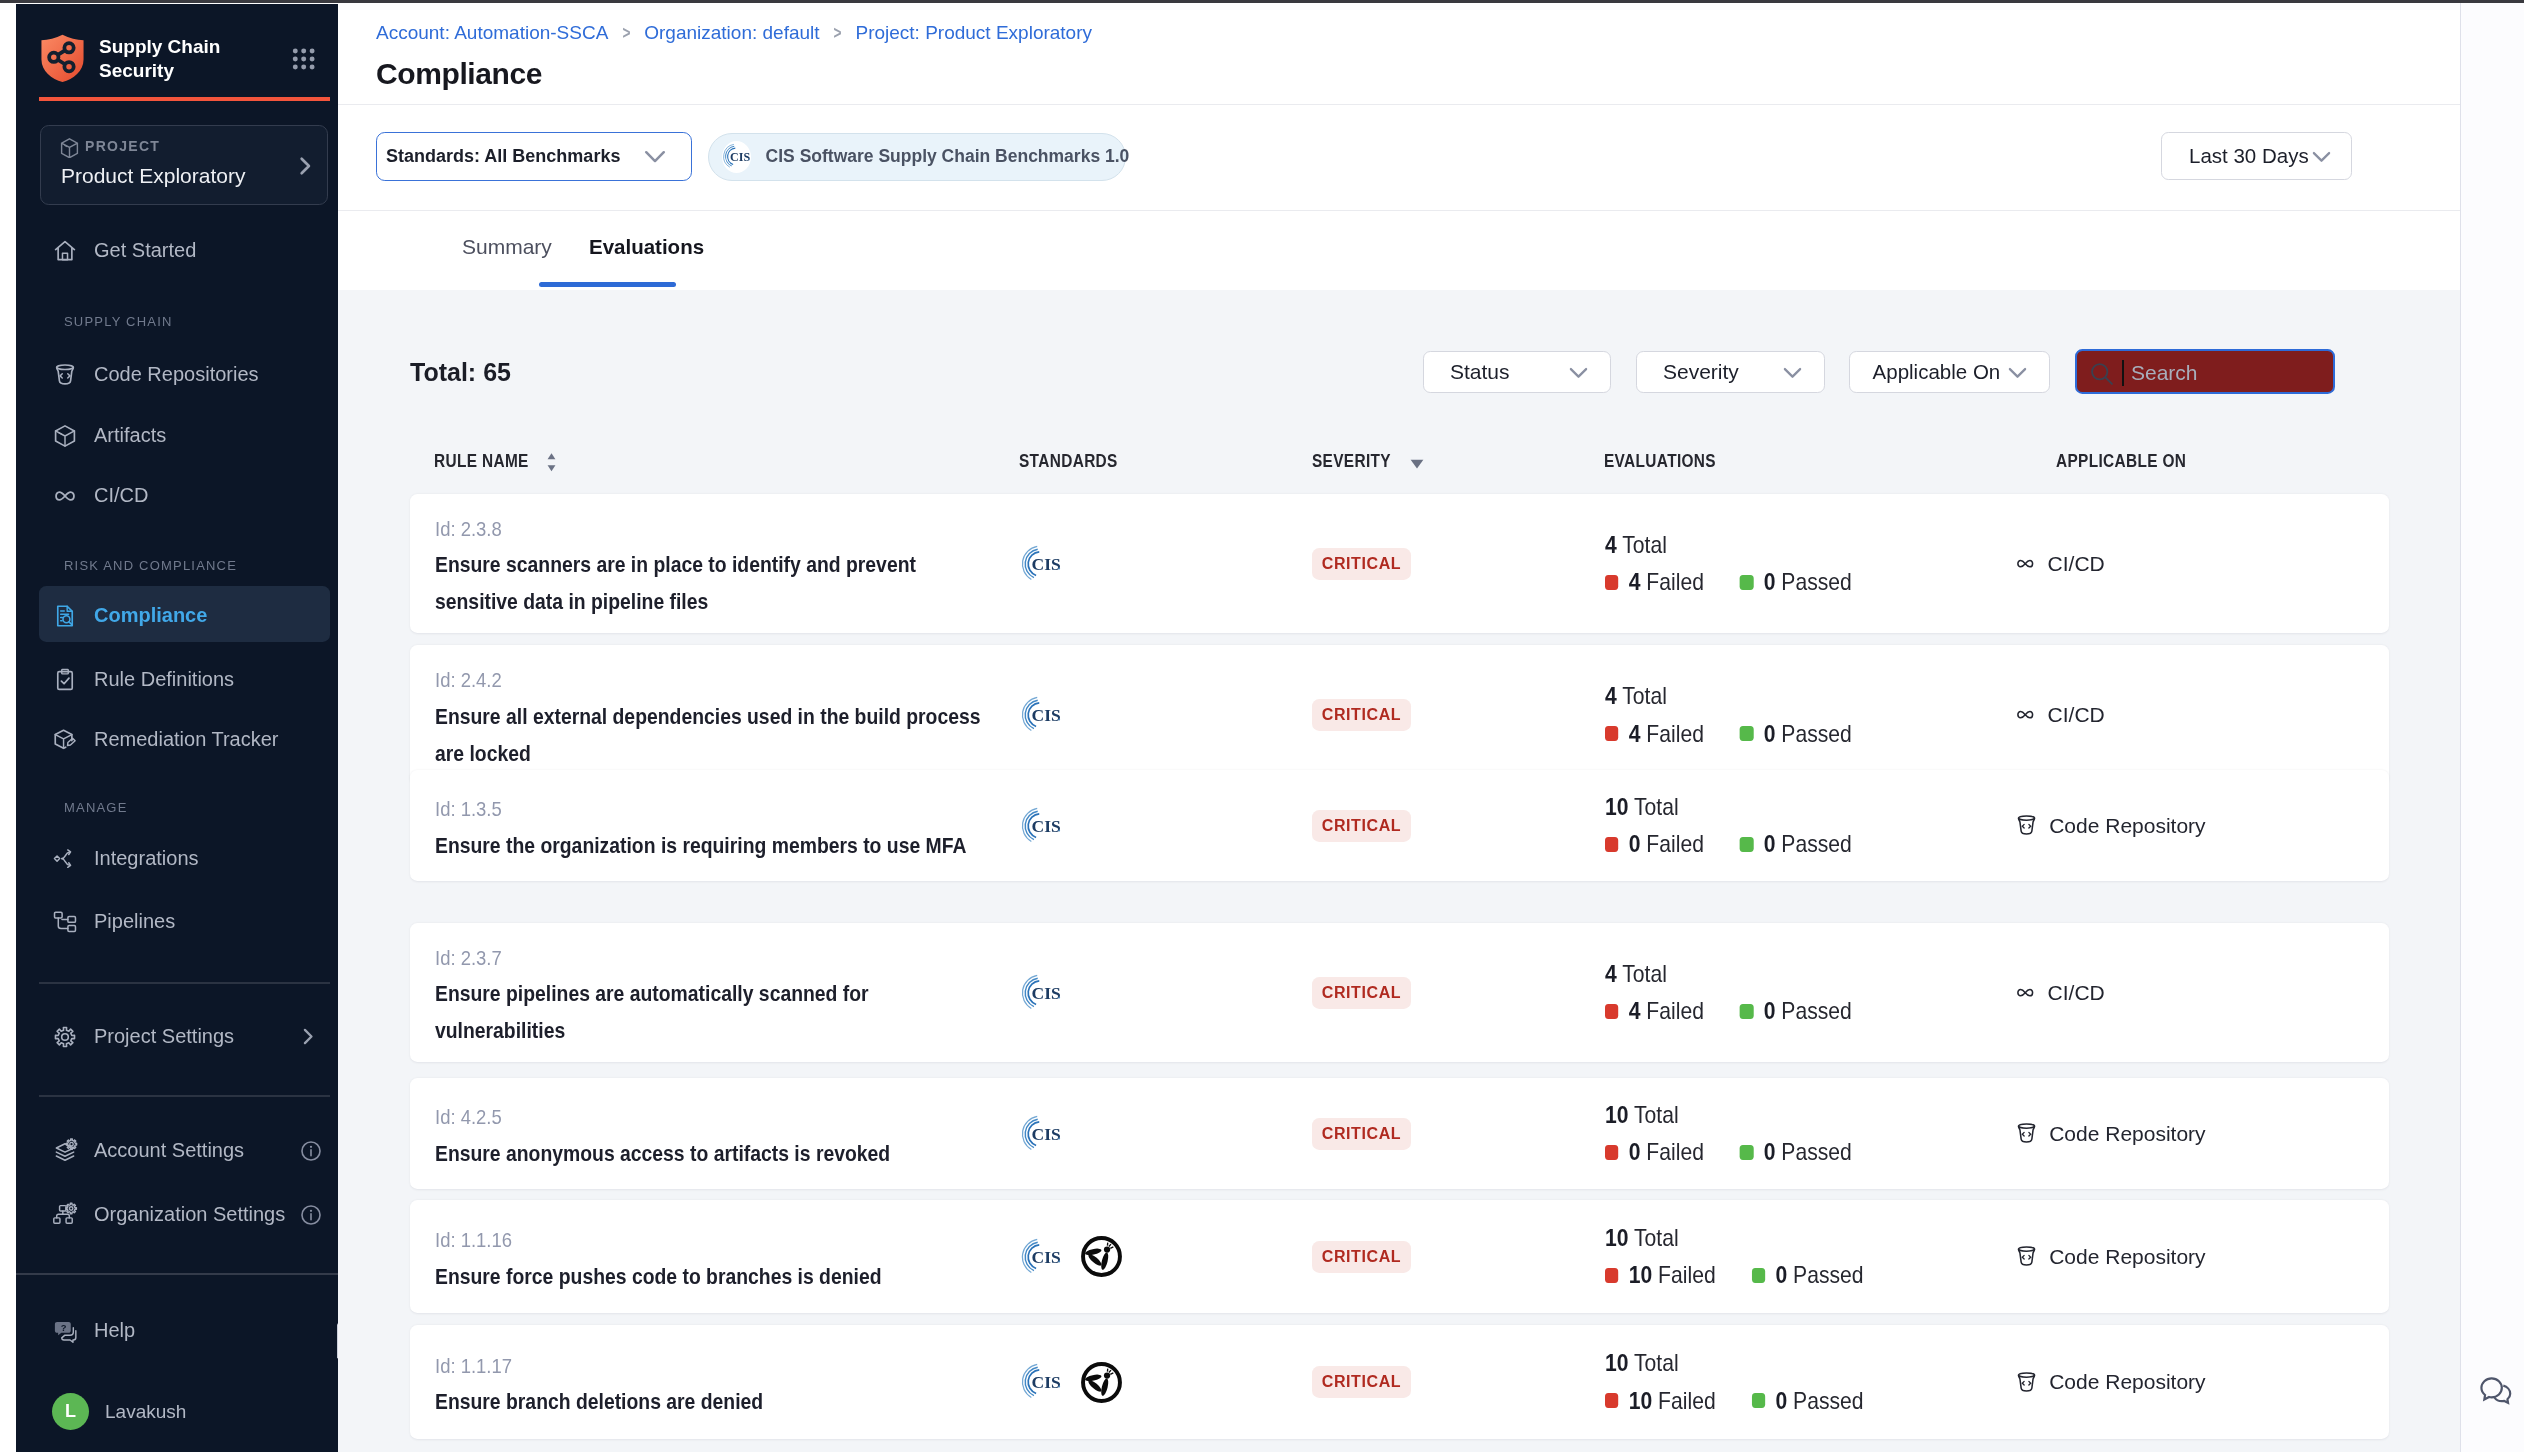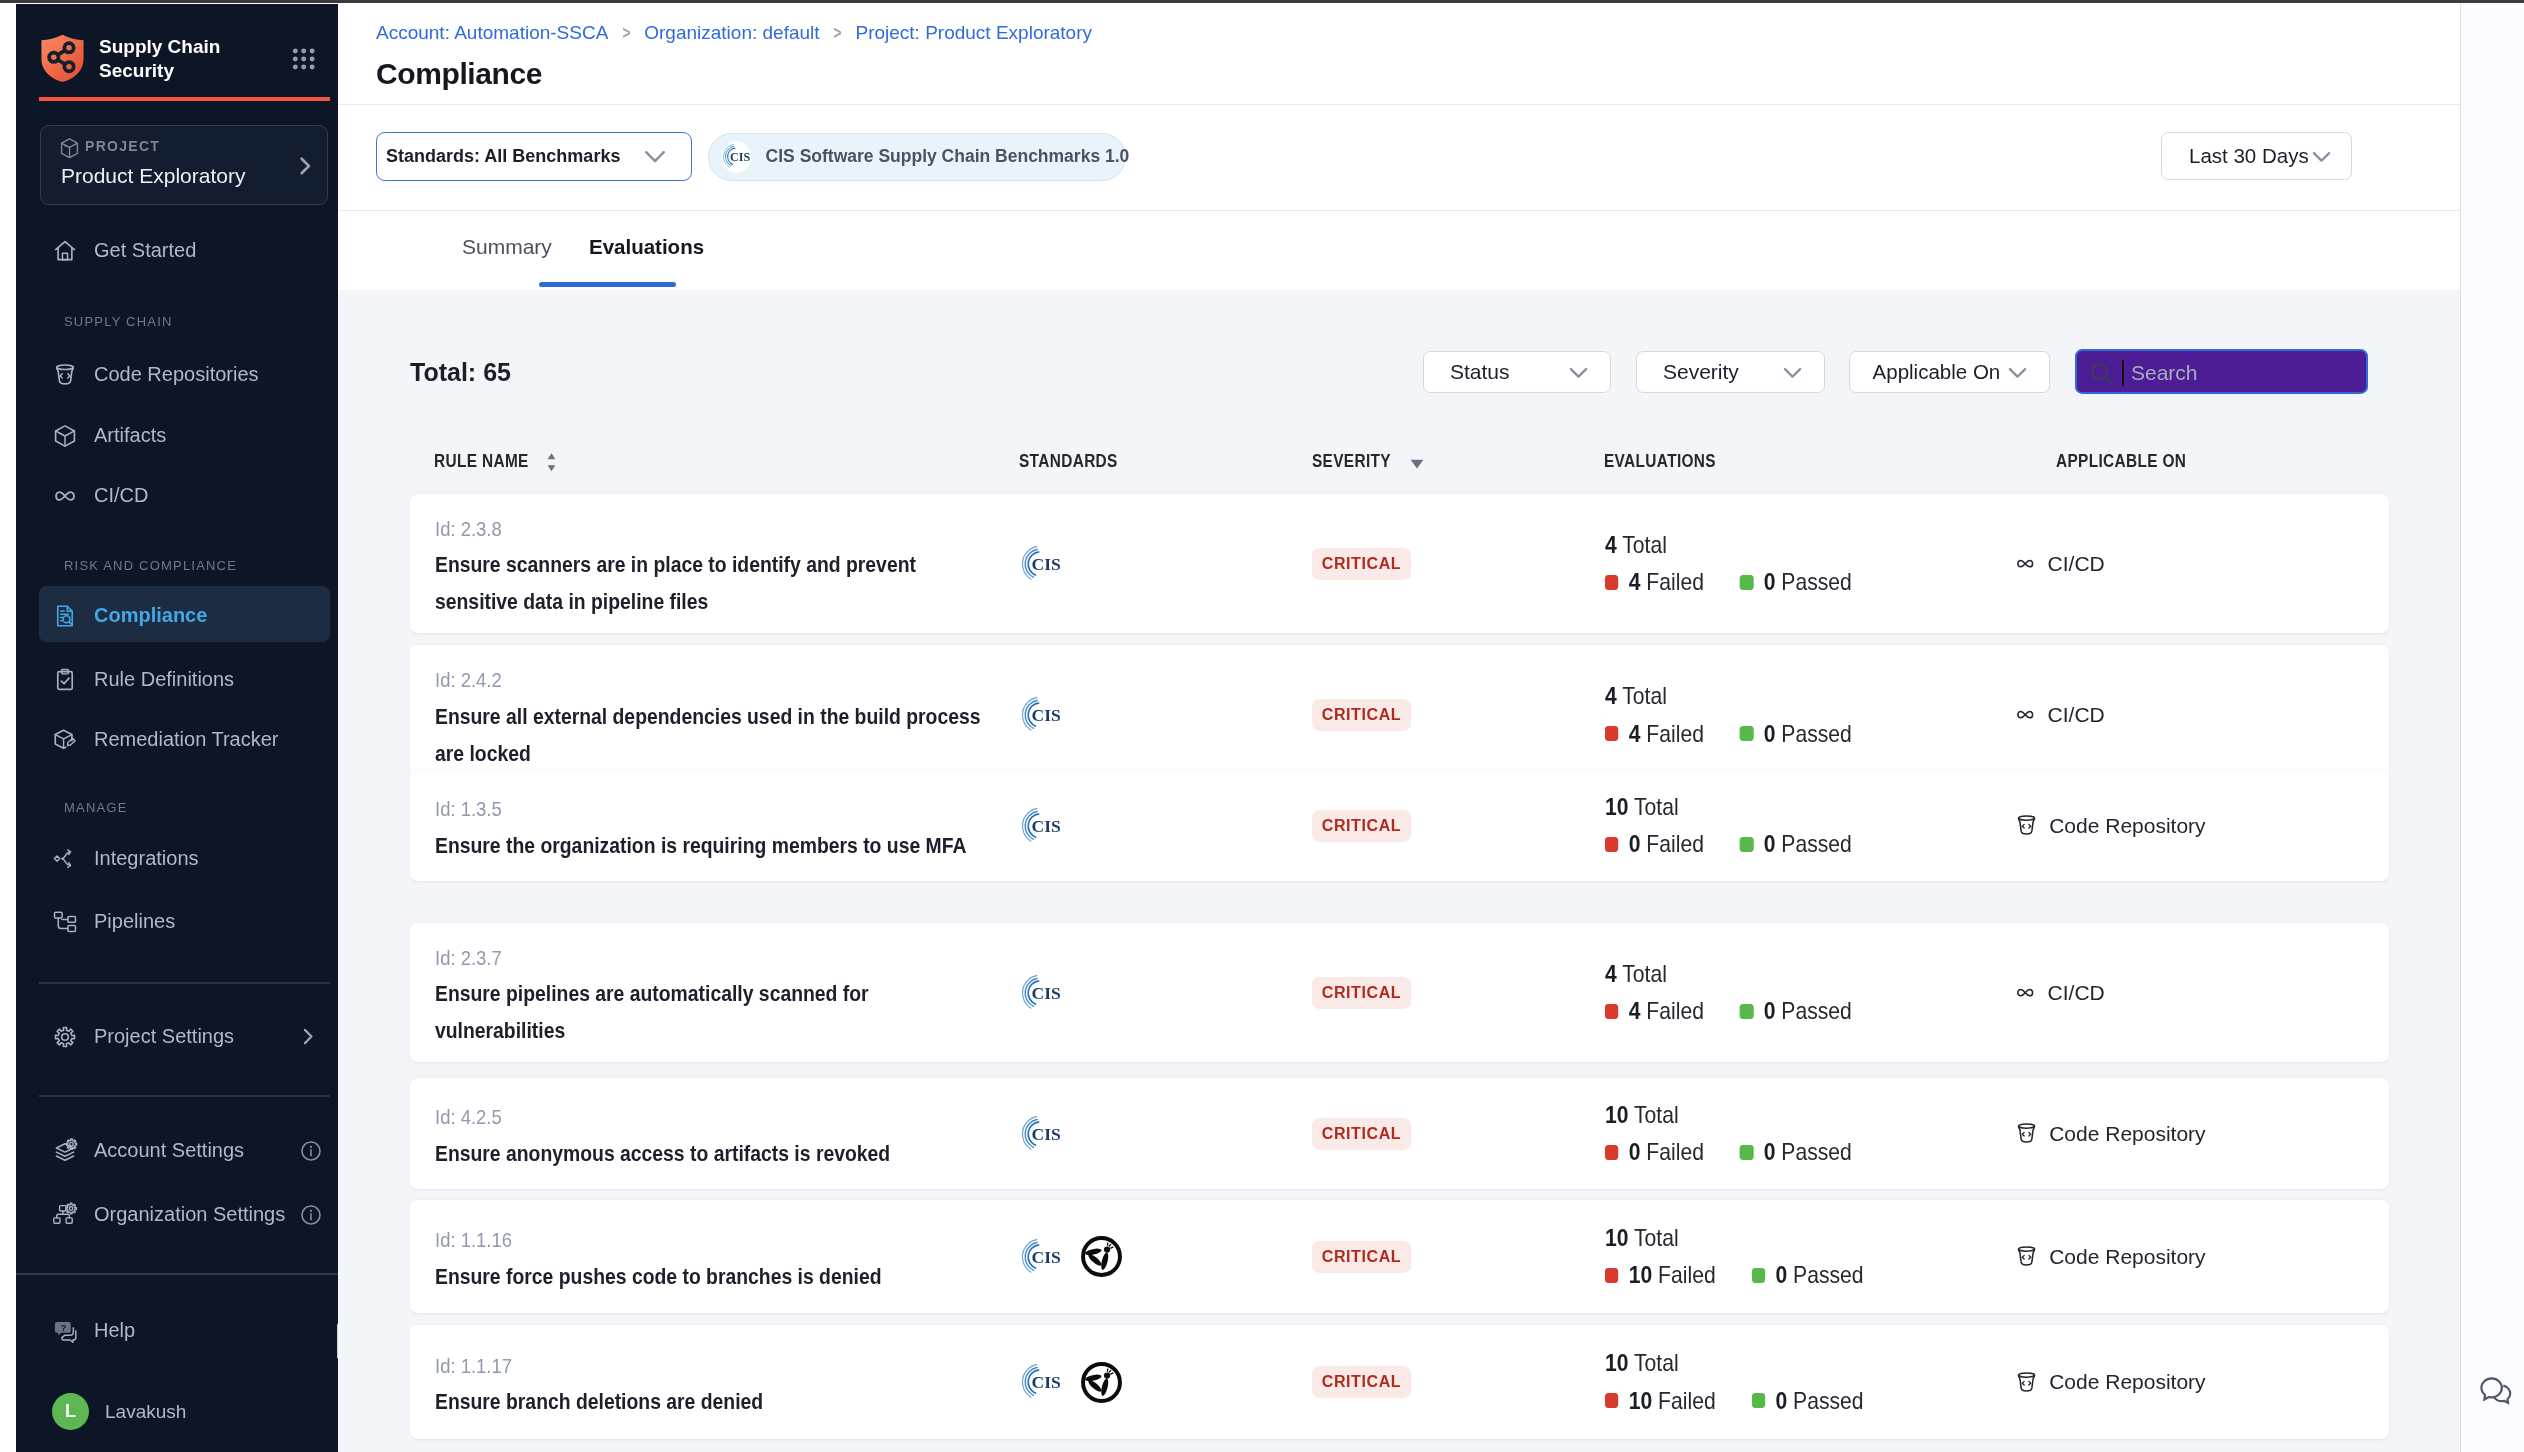--- a/index.html
+++ b/index.html
@@ -304,21 +304,21 @@
           <path d="M3 3 L15 15 L27 3"></path>
         </svg>
     </div>
     <div class="btn" style="left:1511px; top:61px; width:201px; height:42px; padding-left:22.6px; font-weight:500; font-size:20.5px;">
       Applicable On
       <svg class="abs" style="right:22px; top:15.3px;" width="19" height="12.4" viewBox="0 0 30 19" fill="none" stroke="#8a90a2" stroke-width="3.6" stroke-linecap="round" stroke-linejoin="round">
           <path d="M3 3 L15 15 L27 3"></path>
         </svg>
     </div>
 
-    <div class="abs" style="left:1737px; top:59px; width:293px; height:45px; background:#4c1d95;
+    <div class="abs" style="left:1737px; top:59px; width:260px; height:45px; background:#7f1d1d;
          border:2.2px solid #2e6bd8; border-radius:7.3px;">
       <svg class="abs" style="left:12.4px; top:9.5px;" width="26" height="26" viewBox="0 0 34 34" fill="none" stroke="#3a4150" stroke-width="2.4">
         <circle cx="14" cy="14" r="10"></circle>
           <path d="M22 22 L30 30" stroke-linecap="round"></path>
       </svg>
       <div class="abs" style="left:45px; top:8.8px; width:1.8px; height:26px; background:#111;"></div>
       <div class="abs" style="left:54px; top:10.2px; font-size:21px; color:#a7aebb;">Search</div>
     </div>
 
     <div class="th" style="left:96px; top:161px;">RULE NAME</div>

